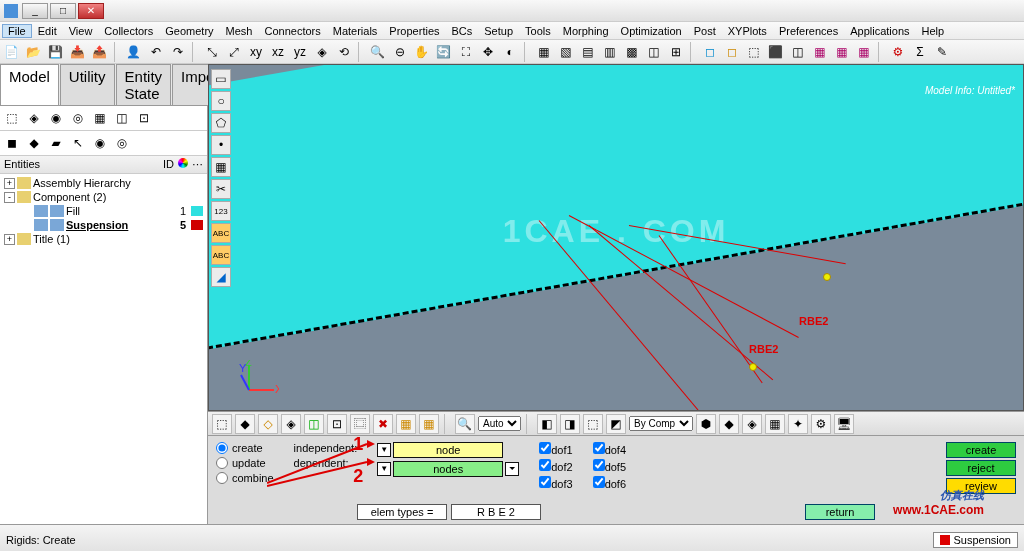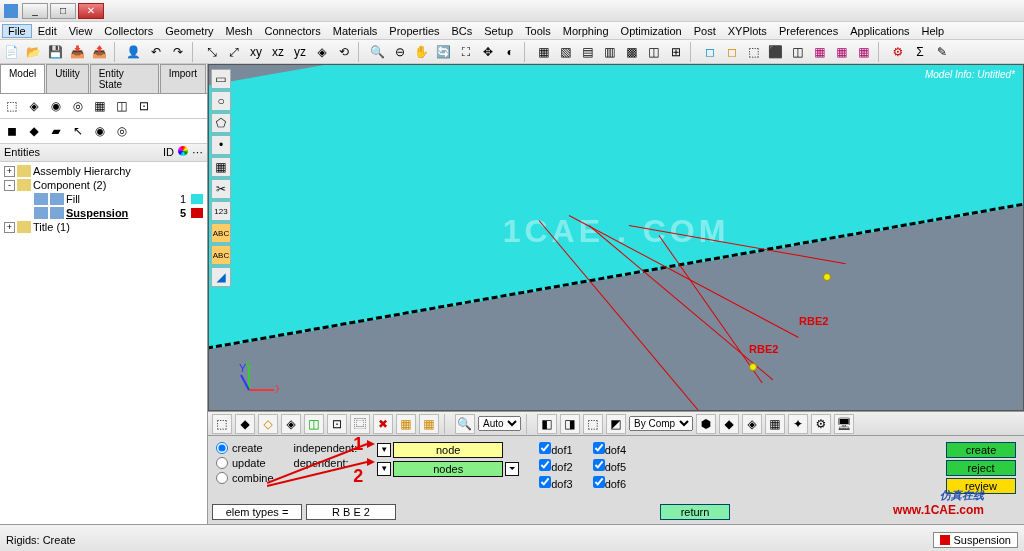--- a/index.html
+++ b/index.html
@@ -22,39 +22,39 @@
 .toolbar { height: 24px; background: linear-gradient(#f8f8f8,#e8e8e8); display: flex; align-items: center; padding: 0 2px; border-bottom: 1px solid #ccc; gap: 2px; }
 .tbtn { width: 20px; height: 20px; border: 1px solid transparent; display: flex; align-items: center; justify-content: center; font-size: 12px; }
 .tsep { width: 6px; height: 20px; border-left: 1px solid #bbb; margin: 0 2px; }
 
 
 .main { display: flex; height: 460px; }
 .leftpanel { width: 208px; background: #fff; border-right: 1px solid #999; display: flex; flex-direction: column; }
 .lefttoolbar { padding: 2px; display: flex; flex-wrap: wrap; gap: 2px; border-bottom: 1px solid #ccc; }
 
 .tabs { display: flex; border-bottom: 1px solid #999; background: #e8e8e8; }
-.tab { padding: 3px 8px; border: 1px solid #999; border-bottom: none; background: #ddd; margin-right: 1px; font-size: 10px; }
+.tab { padding: 3px 8px; border: 1px solid #999; border-bottom: none; background: #ddd; margin-right: 1px; font-size: 15px; }
 .tab.active { background: #fff; }
 
 .treearea { flex: 1; overflow: auto; padding: 2px; }
 .treehdr { display: flex; background: linear-gradient(#f4f4f4,#e4e4e4); border-bottom: 1px solid #ccc; padding: 2px 4px; }
 .treehdr span:first-child { flex: 1; }
 .treeitem { display: flex; align-items: center; padding: 1px 2px; gap: 2px; }
 .treeitem .exp { width: 11px; height: 11px; border: 1px solid #888; text-align: center; line-height: 9px; font-size: 9px; }
 .treeitem .ic { width: 14px; height: 12px; background: #7aa7d7; }
 .treeitem .ic.yellow { background: #e8d070; }
 .treeitem .swatch { width: 12px; height: 10px; margin-left: 3px; }
 .indent2 { padding-left: 32px; }
 
 
 .viewport { flex: 1; position: relative; background: #7a8a9a; display: flex; flex-direction: column; }
 .vp3d { flex: 1; position: relative; overflow: hidden; border: 1px solid #555; }
 .mesh { position: absolute; left:-40px; top:-50px; width: 900px; height: 260px; background: #2ee0e0; transform: rotate(-10deg); border-bottom: 3px dashed #000; }
 .watermark { position: absolute; left: 50%; top: 48%; transform: translate(-50%,-50%); font-size: 32px; font-weight: bold; color: rgba(255,255,255,0.4); letter-spacing: 4px; }
-.modelinfo { position: absolute; right: 8px; top: 4px; color: #fff; font-style: italic; font-size: 10px; }
+.modelinfo { position: absolute; right: 8px; top: 20px; color: #fff; font-style: italic; font-size: 10px; }
 .annot { position: absolute; color: #d00; font-weight: bold; }
 .axis { position: absolute; left: 30px; bottom: 10px; width: 40px; height: 40px; }
 .vtoolbar { position: absolute; left: 2px; top: 4px; width: 20px; display: flex; flex-direction: column; gap: 2px; }
 .vtoolbar .tbtn { background: #ececec; border-color: #aaa; }
 
 
 .rbe-line { position: absolute; background: #d00; height: 1px; transform-origin: left center; }
 .nodedot { position: absolute; width: 8px; height: 8px; background: #ee0; border: 1px solid #a80; border-radius: 50%; }
 
 
@@ -73,21 +73,21 @@
 .arrowbtn { width: 14px; height: 14px; background: #fff; border: 1px solid #111; font-size: 8px; text-align: center; line-height: 12px; }
 .chkcol { display: flex; flex-direction: column; gap: 3px; }
 .actcol { display: flex; flex-direction: column; gap: 2px; margin-left: auto; }
 .actbtn { width: 70px; height: 16px; border: 1px solid #046; text-align: center; line-height: 14px; }
 .actbtn.create { background: #2ecc40; }
 .actbtn.reject { background: #2ecc40; }
 .actbtn.review { background: #ffdc00; }
 .actbtn.return { background: #86efac; color: #000; }
 .redmark { position: absolute; color: #d00; font-size: 18px; font-weight: bold; }
 
-.elemrow { display: flex; padding: 4px; background: #dcdcdc; gap: 4px; }
+.elemrow { display: flex; justify-content: center; padding: 4px; background: #dcdcdc; gap: 4px; }
 .elembox { width: 90px; height: 16px; border: 1px solid #555; background: #fff; text-align: center; line-height: 14px; }
 
 
 .statusbar { height: 31px; background: linear-gradient(#f4f4f4,#e0e0e0); border-top: 1px solid #999; display: flex; align-items: center; padding: 0 6px; }
 .statusbar .fill { flex: 1; }
 .compbox { background: #fff; border: 1px solid #888; padding: 1px 6px; display: flex; align-items: center; gap: 4px; }
 .compbox .csw { width: 10px; height: 10px; background: #d00; }
 .wm2 { position: absolute; right: 40px; bottom: 48px; color: #2a56b0; font-size: 11px; font-weight: bold; font-style: italic; }
 .wm3 { position: absolute; right: 40px; bottom: 34px; color: #c00; font-size: 12px; font-weight: bold; }
 

